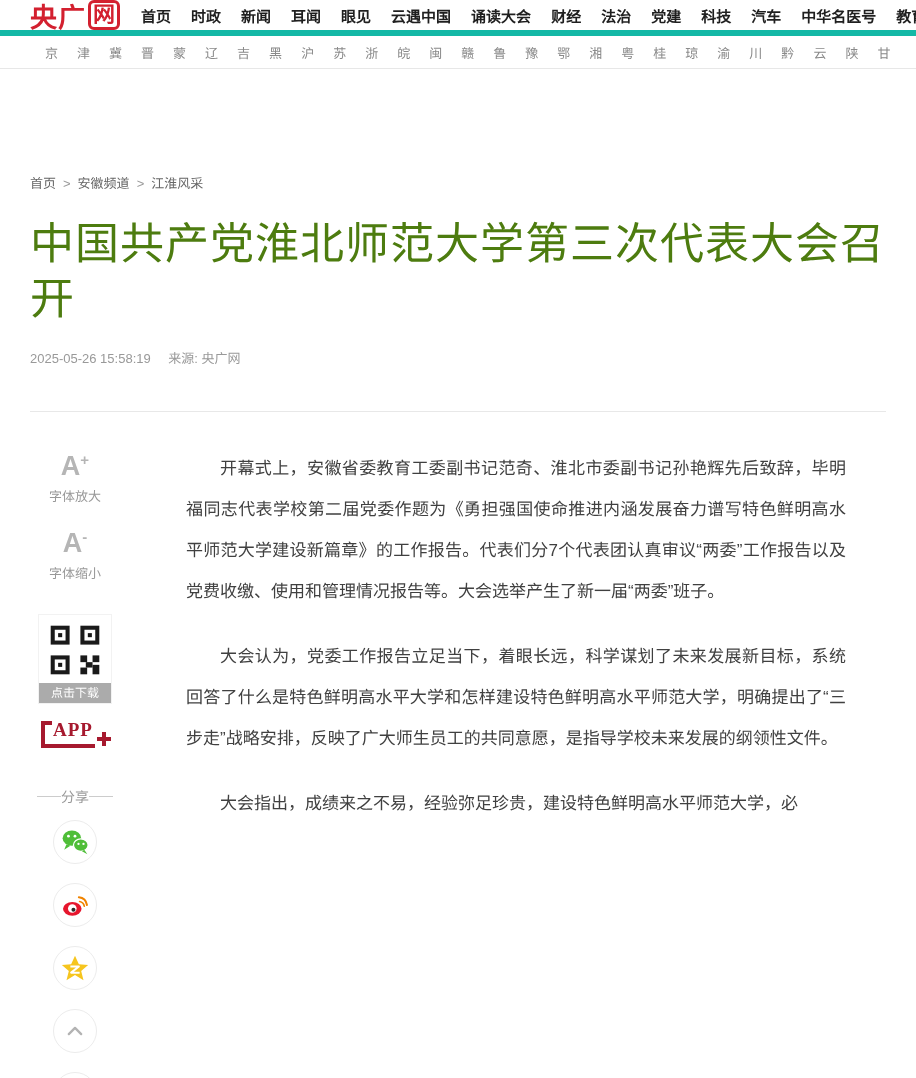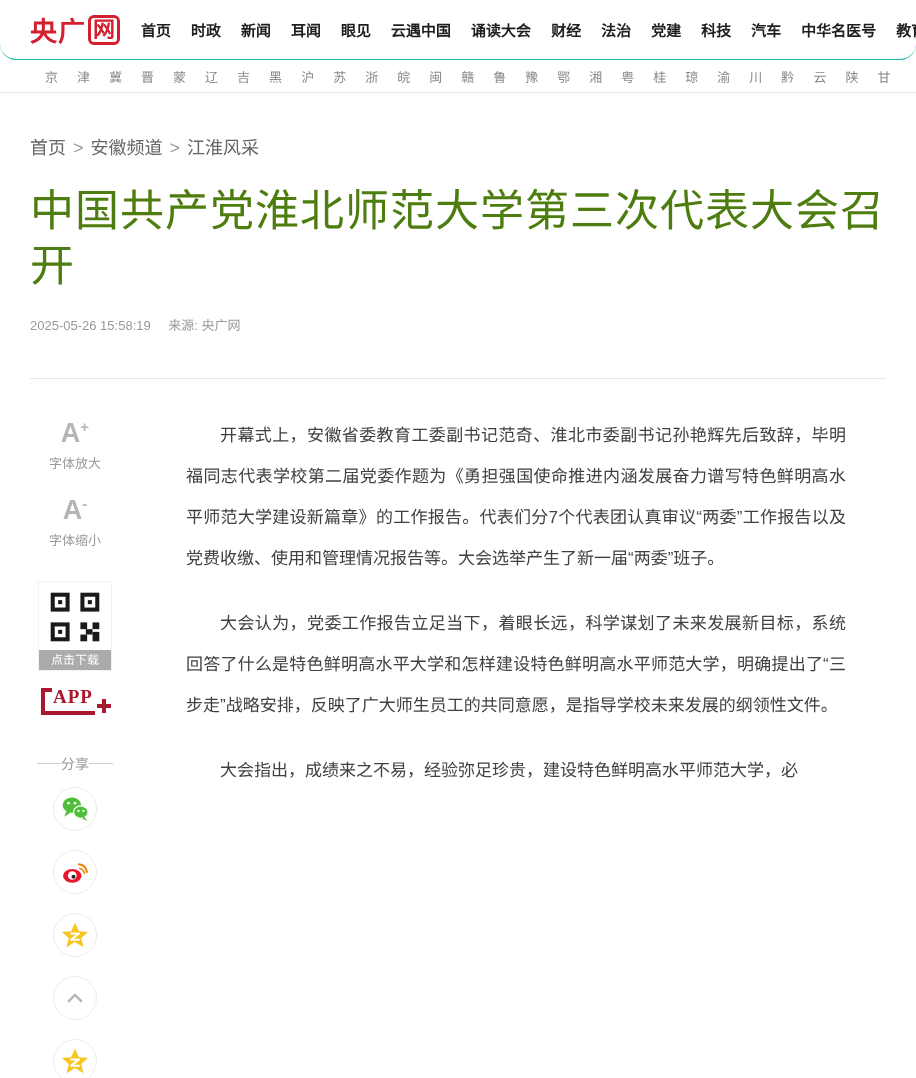--- a/index.html
+++ b/index.html
@@ -1,37 +1,37 @@
 <!DOCTYPE html>
 <html lang="zh-CN"><head>
 <meta charset="utf-8">
 <style>
   * { margin:0; padding:0; box-sizing:border-box; }
   html,body { width:916px; height:1078px; overflow:hidden; background:#fff;
     font-family:"Liberation Sans","DejaVu Sans",sans-serif; }
 
   
-  .topbar { height:60px; display:flex; align-items:center; padding-left:30px;
-    border-bottom:1px solid #14b8a6; white-space:nowrap; overflow:hidden;border-radius:16px; }
+  .topbar { height:36px; display:flex; align-items:center; padding-left:30px;
+    border-bottom:6px solid #14b8a6; white-space:nowrap; overflow:hidden; }
   .logo { display:flex; align-items:center; margin-right:16px; cursor:pointer; flex:none; }
   .logo-main { color:#d3202f; font-size:27px; font-weight:900; letter-spacing:1px; }
   .logo-box { color:#d3202f; font-size:22px; font-weight:900; border:3px solid #d3202f;
     border-radius:6px; padding:0 2px; margin-left:2px; line-height:24px; }
   .nav-list { display:flex; list-style:none; gap:10px; overflow:hidden; }
   .nav-list li a { font-size:15px; font-weight:700; color:#1f1f1f; text-decoration:none;
     padding:4px 5px; display:block; }
 
   
   .regionbar { height:33px; display:flex; align-items:center; padding-left:45px;
     border-bottom:1px solid #e7e7e7; overflow:hidden; }
   .region-list { display:flex; list-style:none; gap:19px; }
   .region-list li a { font-size:13px; color:#8a8a8a; text-decoration:none; }
 
   
-  .breadcrumb { margin:40px 0 0 30px; font-size:18px; color:#666; }
+  .breadcrumb { margin:104px 0 0 30px; font-size:13px; color:#666; }
   .breadcrumb a { color:#666; text-decoration:none; }
   .breadcrumb .sep { color:#999; padding:0 7px; }
   .page-title { margin:24px 30px 0 30px; font-size:44px; font-weight:400; color:#4d7c0f;
     letter-spacing:1px; line-height:1.25; }
   .meta { margin:22px 0 0 30px; font-size:13px; color:#999; }
   .meta .src-label { margin-left:14px; }
   .meta a { color:#999; text-decoration:none;margin-top:17px; }
   .rule { border:none; border-top:1px solid #e8e8e8; margin:44px 30px 0 30px; }
 
   

